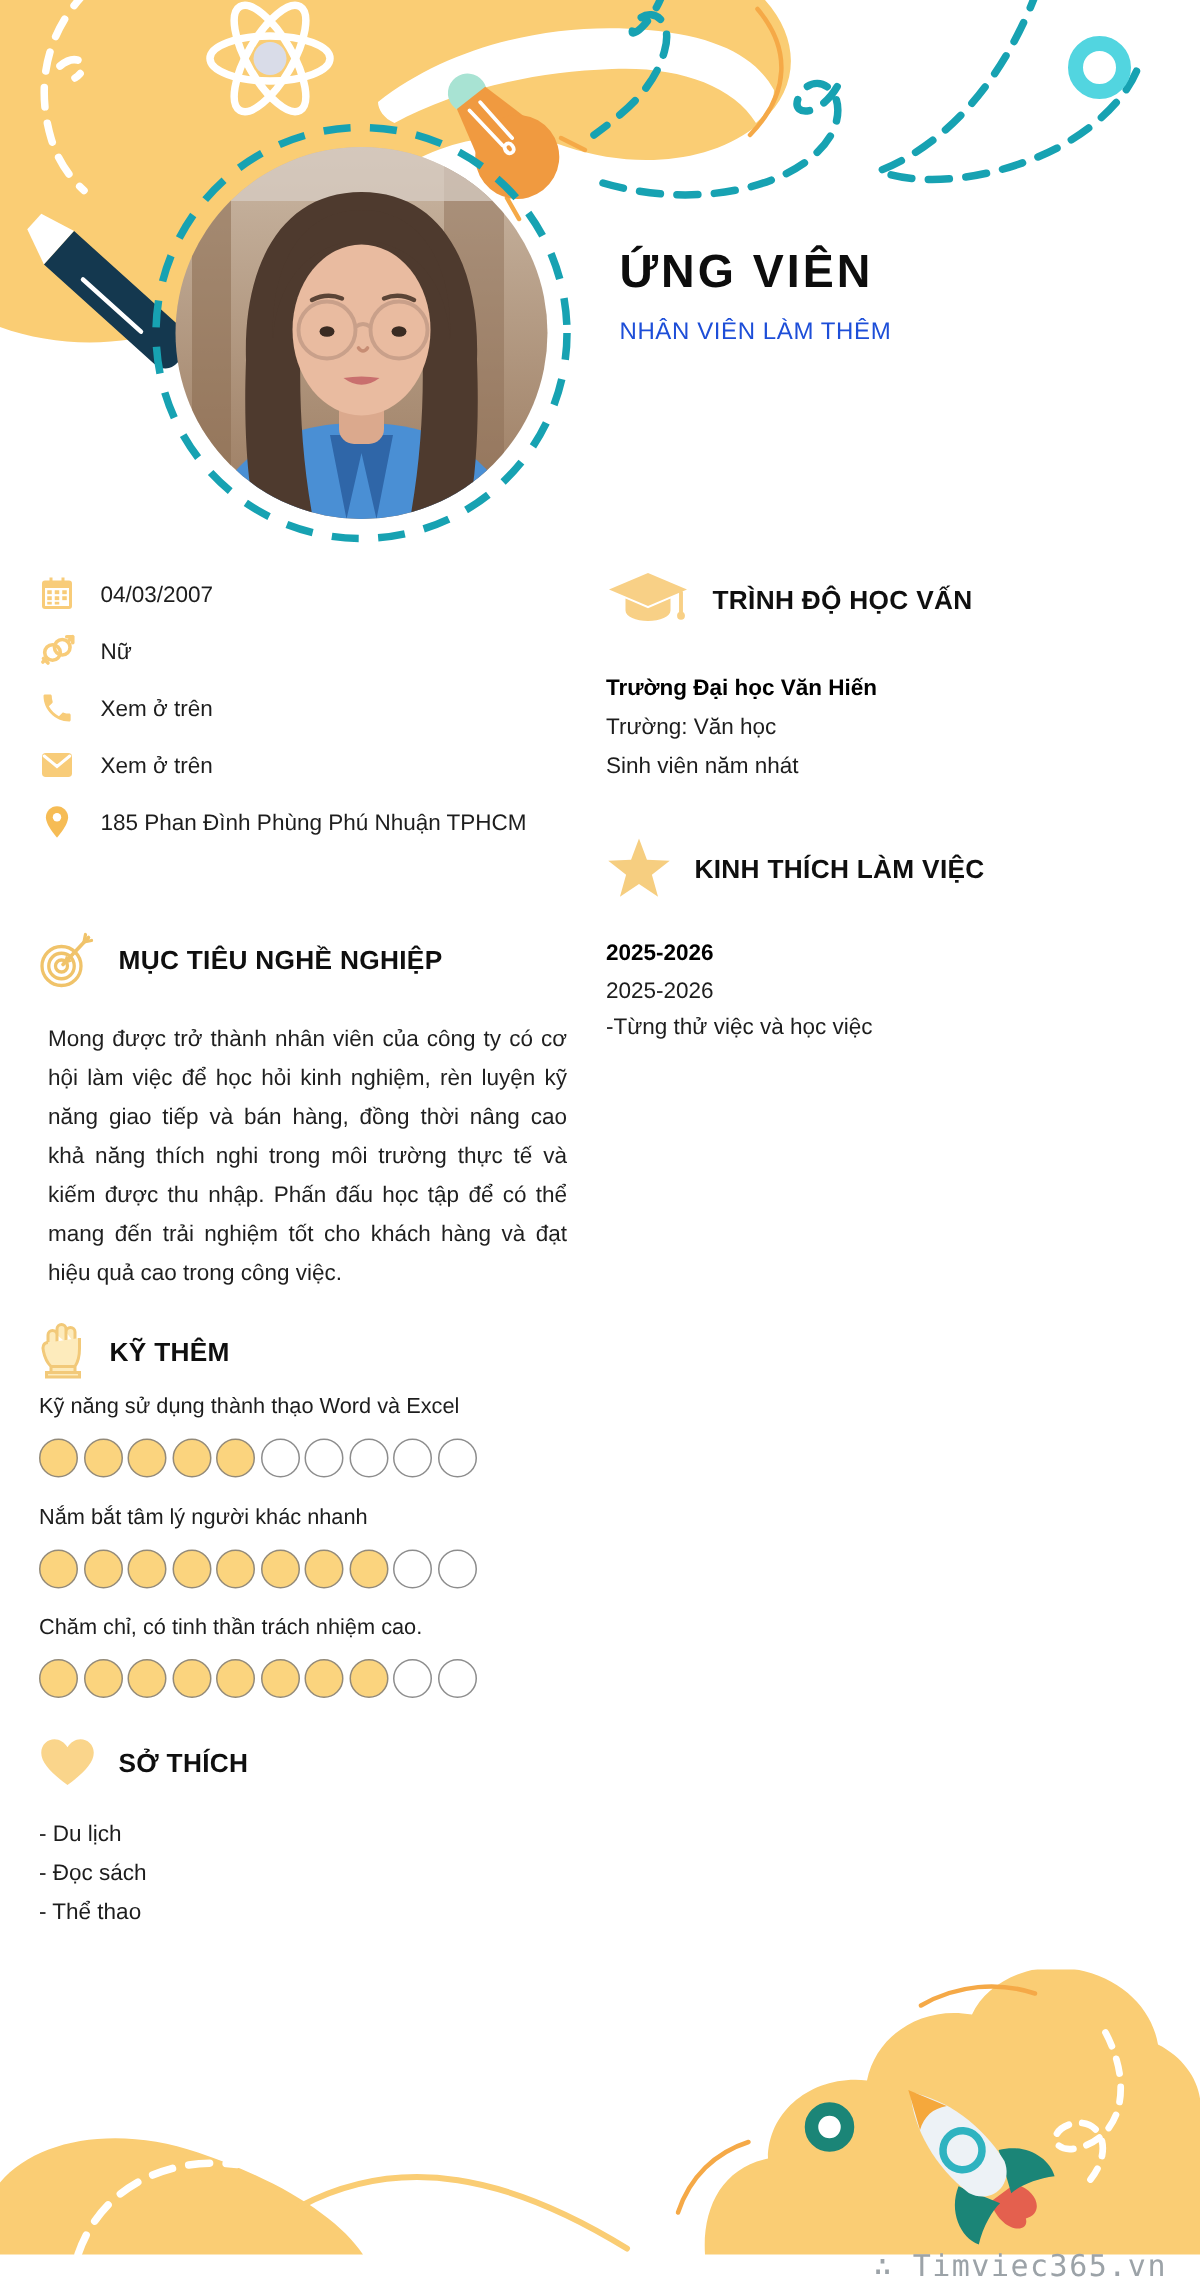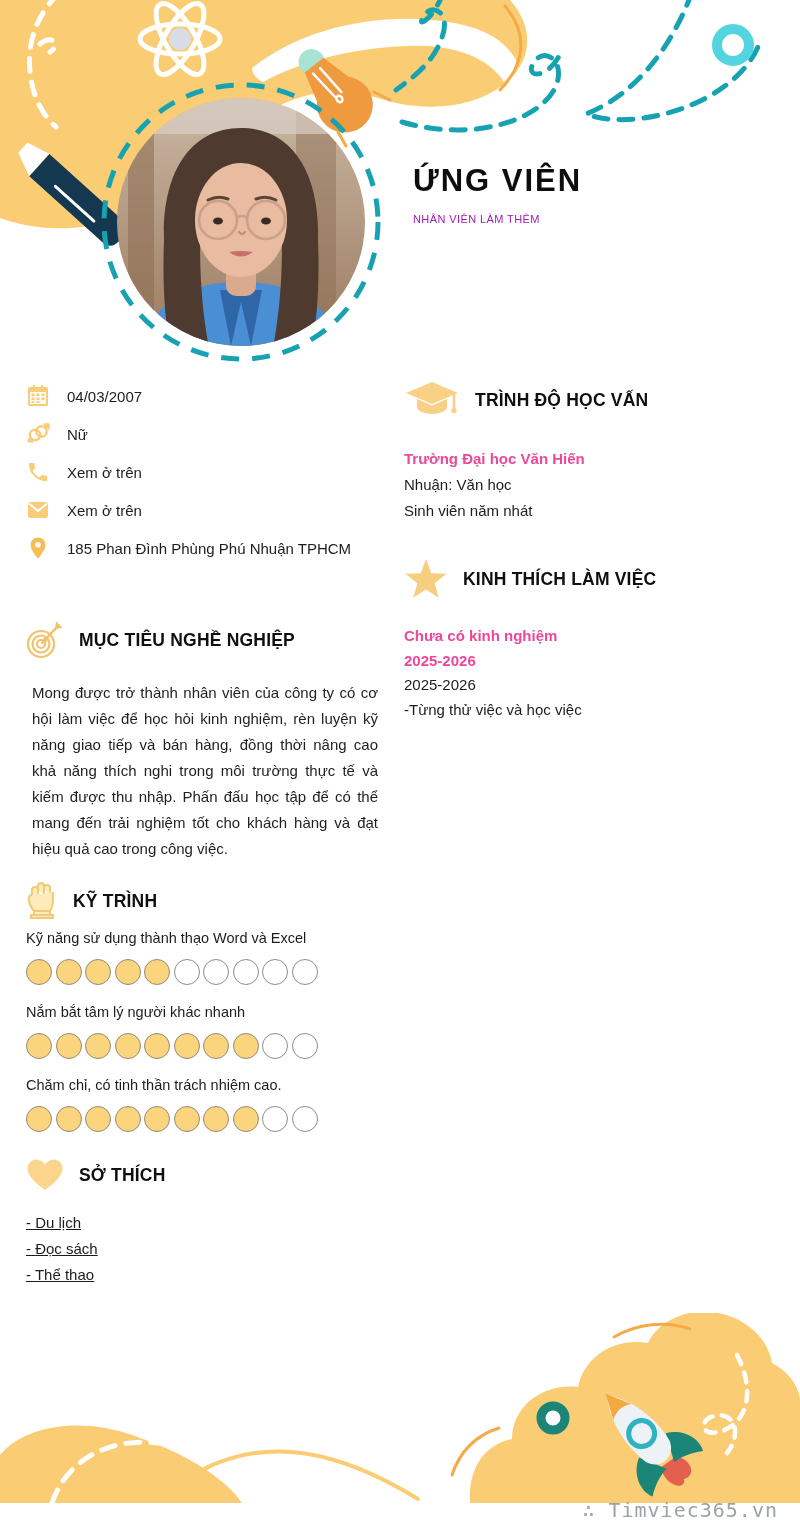--- a/index.html
+++ b/index.html
@@ -4,21 +4,21 @@
 <style>
   html,body{margin:0;padding:0;background:#fff;}
   .page{position:relative;width:800px;height:1528px;background:#fff;overflow:hidden;
         font-family:"Liberation Sans",sans-serif;color:#1b1b1b;}
   svg{display:block;}
   .abs{position:absolute;}
 
   
   .title-block{position:absolute;left:413px;top:163px;}
   .cv-name{margin:0;font-size:31px;font-weight:bold;letter-spacing:2px;color:#0d0d0d;}
-  .cv-position{margin:14px 0 0 0;font-size:11px;letter-spacing:.4px;color:#a21caf;}
+  .cv-position{margin:14px 0 0 0;font-size:16px;letter-spacing:.4px;color:#1d4ed8;}
 
   
   .left-col{position:absolute;left:26px;top:380px;width:352px;height:920px;}
   .right-col{position:absolute;left:404px;top:380px;width:372px;height:480px;}
 
   
   .info-row{position:absolute;left:0;display:flex;align-items:flex-start;gap:17px;}
   .info-text{font-size:15px;line-height:27px;color:#1d1d1d;max-width:300px;}
   .info-ic{width:24px;height:24px;flex:0 0 24px;margin-top:1px;}
 
@@ -32,21 +32,21 @@
   .skill-label{font-size:14.5px;color:#1d1d1d;}
   .dots{display:flex;gap:3.5px;}
   .dot{width:26px;height:26px;border-radius:50%;border:1.6px solid #8d8d8d;
        background:#fff;box-sizing:border-box;}
   .dot.filled{background:#FBD47E;border-color:#938a79;}
 
   .hobby-item{font-size:15px;line-height:26px;color:#1d1d1d;}
 
   .edu-line{font-size:15px;line-height:26px;color:#1d1d1d;}
   .exp-line{font-size:15px;line-height:24.5px;color:#1d1d1d;}
-  .bold{font-weight:bold;color:#ec4899;}
+  .bold{font-weight:bold;color:#000000;}
 
   .watermark{position:absolute;right:22px;top:1498px;font-family:"DejaVu Sans Mono",monospace;
              font-size:20px;color:#9CA3A8;letter-spacing:1px;}
 </style>
 </head>
 <body>
 
 <div class="page">
 
   <svg class="abs" style="left:0;top:0;" width="800" height="380" viewBox="0 0 800 380">
@@ -211,21 +211,21 @@
 
     <div class="abs" style="left:0;top:502px;width:352px;">
       <div class="sec-h">
         <svg class="h-ic" width="32" height="38" viewBox="0 0 32 38">
           <g fill="#FDEBBC" stroke="#F2C979" stroke-width="2">
             <path d="M6,13 v-5 a3,3 0 0 1 6,0 v5 M12,8 v-4 a3,3 0 0 1 6,0 v9 M18,6 a3,3 0 0 1 6,0 v8"></path>
             <path d="M6,13 C3,13 2,16 3,19 C4,24 6,27 8,29 L24,29 C26,26 27,22 27,17 V10 M8,29 L8,33 L24,33 L24,29"></path>
             <path d="M5,33 h22 v3 h-22 Z"></path>
           </g>
         </svg>
-        <h2>KỸ TRÌNH</h2>
+        <h2>KỸ THÊM</h2>
       </div>
 
       <div class="abs" style="left:0;top:48px;">
         <div class="skill-label">Kỹ năng sử dụng thành thạo Word và Excel</div>
         <div class="dots" style="margin-top:13px;">
             <span class="dot filled"></span>
             <span class="dot filled"></span>
             <span class="dot filled"></span>
             <span class="dot filled"></span>
             <span class="dot filled"></span>
@@ -268,21 +268,21 @@
       </div>
     </div>
 
     <div class="abs" style="left:0;top:778px;width:352px;">
       <div class="sec-h">
         <svg class="h-ic" width="38" height="34" viewBox="0 0 38 34">
           <path fill="#FAD58B" d="M19,32 C8,24 1.5,17 1.5,10.5 C1.5,5 5.8,1.5 10.3,1.5 C13.8,1.5 17,3.6 19,6.8 C21,3.6 24.2,1.5 27.7,1.5 C32.2,1.5 36.5,5 36.5,10.5 C36.5,17 30,24 19,32 Z"></path>
         </svg>
         <h2>SỞ THÍCH</h2>
       </div>
-      <div style="margin-top:18px;text-decoration:underline;">
+      <div style="margin-top:18px;">
         <div class="hobby-item">- Du lịch</div>
         <div class="hobby-item">- Đọc sách</div>
         <div class="hobby-item">- Thể thao</div>
       </div>
     </div>
   </div>
 
   <div class="right-col">
 
     <div class="abs" style="left:0;top:0;width:372px;">
@@ -290,34 +290,33 @@
         <svg class="h-ic" width="56" height="40" viewBox="0 0 56 40">
           <path fill="#F8D086" d="M28,2 L54,13 L28,24 L2,13 Z"></path>
           <path fill="#F8D086" d="M13,19 v8 c0,4 7,7 15,7 s15,-3 15,-7 v-8 l-15,6.5 Z"></path>
           <line x1="50" y1="15" x2="50" y2="28" stroke="#F8D086" stroke-width="2.6" stroke-linecap="round"></line>
           <circle cx="50" cy="30.5" r="2.6" fill="#F8D086"></circle>
         </svg>
         <h2>TRÌNH ĐỘ HỌC VẤN</h2>
       </div>
       <div style="margin-top:26px;">
         <div class="edu-line bold">Trường Đại học Văn Hiến</div>
-        <div class="edu-line">Nhuận: Văn học</div>
+        <div class="edu-line">Trường: Văn học</div>
         <div class="edu-line">Sinh viên năm nhát</div>
       </div>
     </div>
 
     <div class="abs" style="left:0;top:178px;width:372px;">
       <div class="sec-h">
         <svg class="h-ic" width="44" height="42" viewBox="0 0 44 42">
           <path fill="#F6CE80" d="M22,1 L27.3,15.2 L42.5,15.8 L30.6,25.2 L34.7,39.8 L22,31.4 L9.3,39.8 L13.4,25.2 L1.5,15.8 L16.7,15.2 Z"></path>
         </svg>
         <h2>KINH THÍCH LÀM VIỆC</h2>
       </div>
       <div style="margin-top:24px;">
-        <div class="exp-line bold">Chưa có kinh nghiệm</div>
         <div class="exp-line bold">2025-2026</div>
         <div class="exp-line">2025-2026</div>
         <div class="exp-line">-Từng thử việc và học việc</div>
       </div>
     </div>
   </div>
 
   <svg class="abs" style="left:0;top:1313px;" width="800" height="215" viewBox="0 0 800 215">
 
     <path fill="#FACD74" d="M0,190 L0,142 C25,112 80,104 132,122 C188,141 226,166 242,190 Z"></path>

